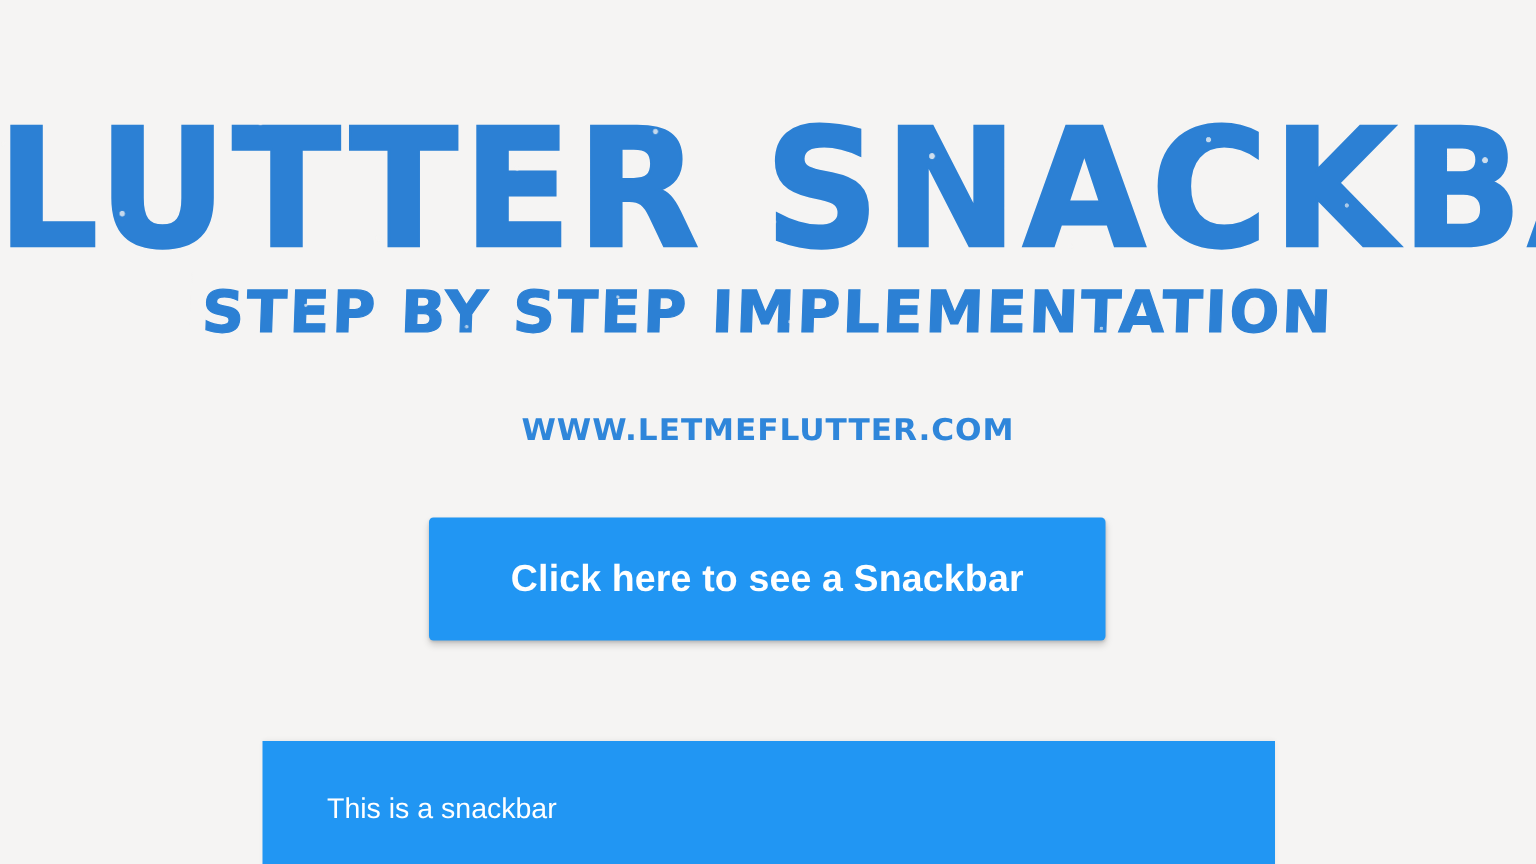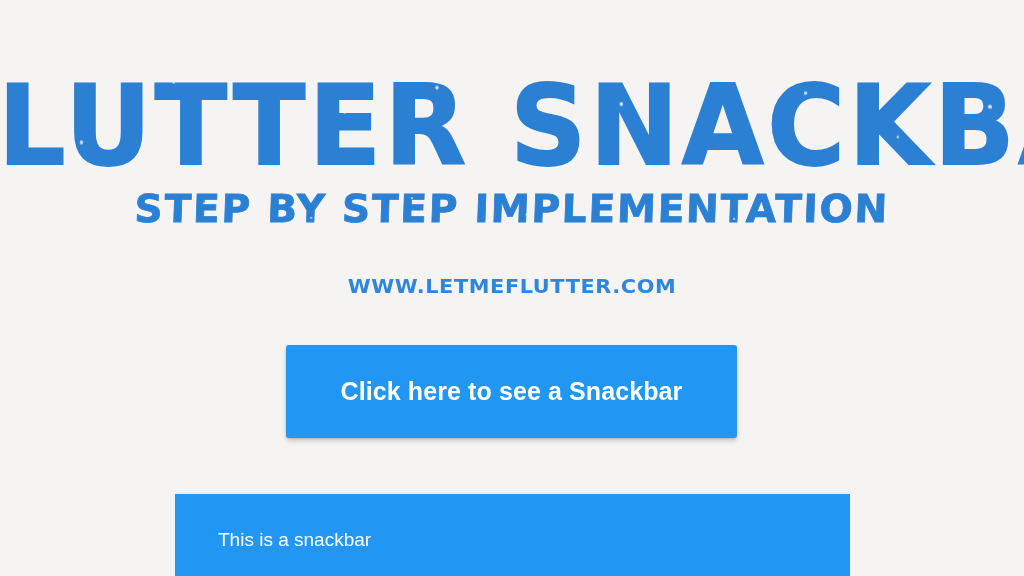--- a/index.html
+++ b/index.html
@@ -150,21 +150,21 @@
     transform-origin: center center;
     white-space: nowrap;
   }
 
   
   .snack-button {
     position: absolute;
     left: 286px;
     top: 345px;
     width: 451px;
-    height: 93px;
+    height: 82px;
     background: #2196f3;
     border: none;
     border-radius: 3px;
     color: #ffffff;
     font-family: "Liberation Sans", sans-serif;
     font-size: 25px;
     font-weight: 700;
     letter-spacing: 0.1px;
     display: flex;
     align-items: center;

